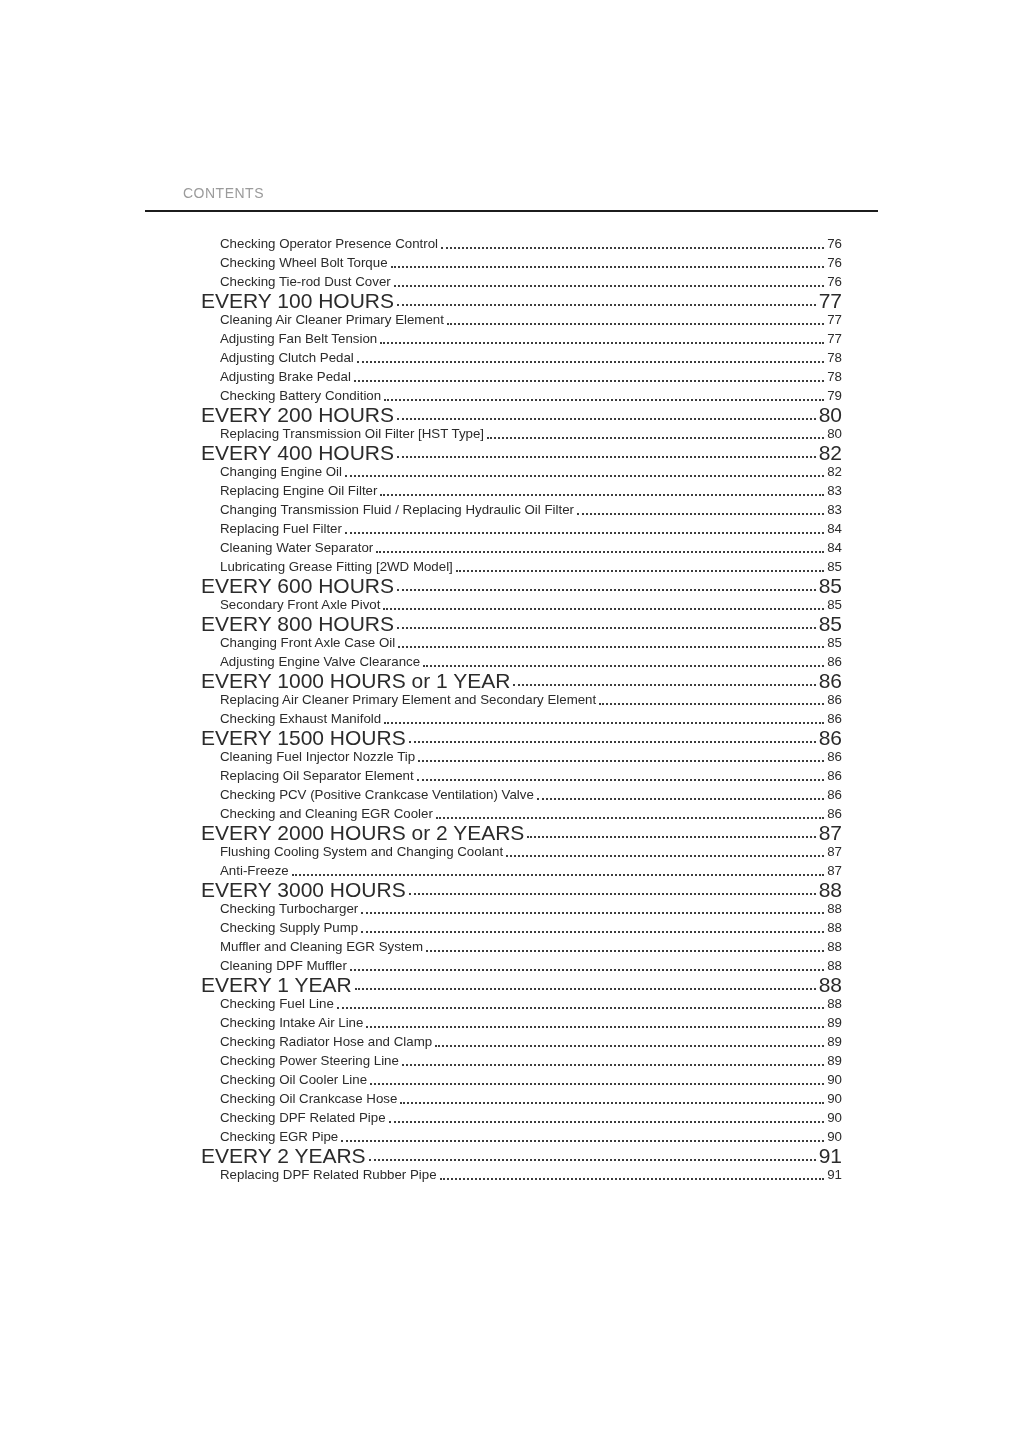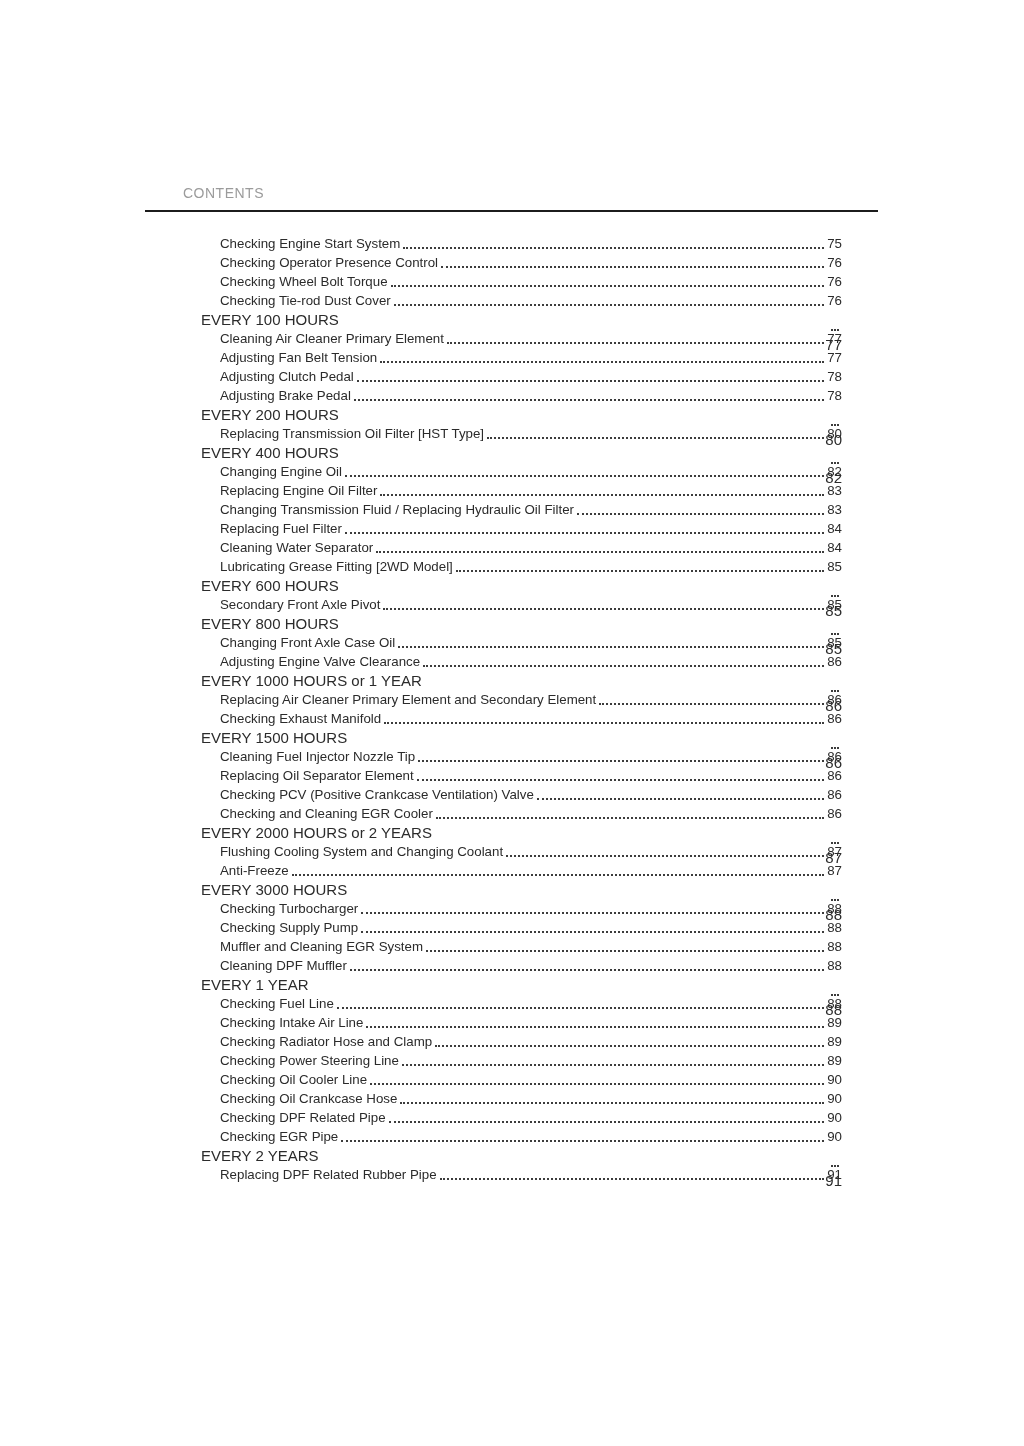--- a/index.html
+++ b/index.html
@@ -46,22 +46,21 @@
     line-height: 19px;
     padding-right: 36px;
     align-items: stretch;
   }
   .toc-row.level-2 {
     padding-left: 75px;
     font-size: 13.3px;
   }
   .toc-row.level-1 {
     padding-left: 56px;
-    font-size: 15px;
-    flex-direction: column;
+    font-size: 21px;
   }
   .toc-label {
     white-space: nowrap;
     flex: 0 0 auto;
   }
   .leader {
     flex: 1 1 auto;
     min-width: 8px;
     height: 0;
     align-self: flex-end;
@@ -75,25 +74,20 @@
   }
 </style>
 </head>
 <body>
 
 <div class="page">
   <div class="header-title">CONTENTS</div>
   <div class="rule"></div>
   <div class="toc">
       <div class="toc-row level-2">
-        <span class="toc-label">Checking Engine Start System</span>
-        <span class="leader"></span>
-        <span class="toc-page">75</span>
-      </div>
-      <div class="toc-row level-2">
         <span class="toc-label">Checking Operator Presence Control</span>
         <span class="leader"></span>
         <span class="toc-page">76</span>
       </div>
       <div class="toc-row level-2">
         <span class="toc-label">Checking Wheel Bolt Torque</span>
         <span class="leader"></span>
         <span class="toc-page">76</span>
       </div>
       <div class="toc-row level-2">
@@ -118,20 +112,25 @@
       </div>
       <div class="toc-row level-2">
         <span class="toc-label">Adjusting Clutch Pedal</span>
         <span class="leader"></span>
         <span class="toc-page">78</span>
       </div>
       <div class="toc-row level-2">
         <span class="toc-label">Adjusting Brake Pedal</span>
         <span class="leader"></span>
         <span class="toc-page">78</span>
+      </div>
+      <div class="toc-row level-2">
+        <span class="toc-label">Checking Battery Condition</span>
+        <span class="leader"></span>
+        <span class="toc-page">79</span>
       </div>
       <div class="toc-row level-1">
         <span class="toc-label">EVERY 200 HOURS</span>
         <span class="leader"></span>
         <span class="toc-page">80</span>
       </div>
       <div class="toc-row level-2">
         <span class="toc-label">Replacing Transmission Oil Filter [HST Type]</span>
         <span class="leader"></span>
         <span class="toc-page">80</span>

